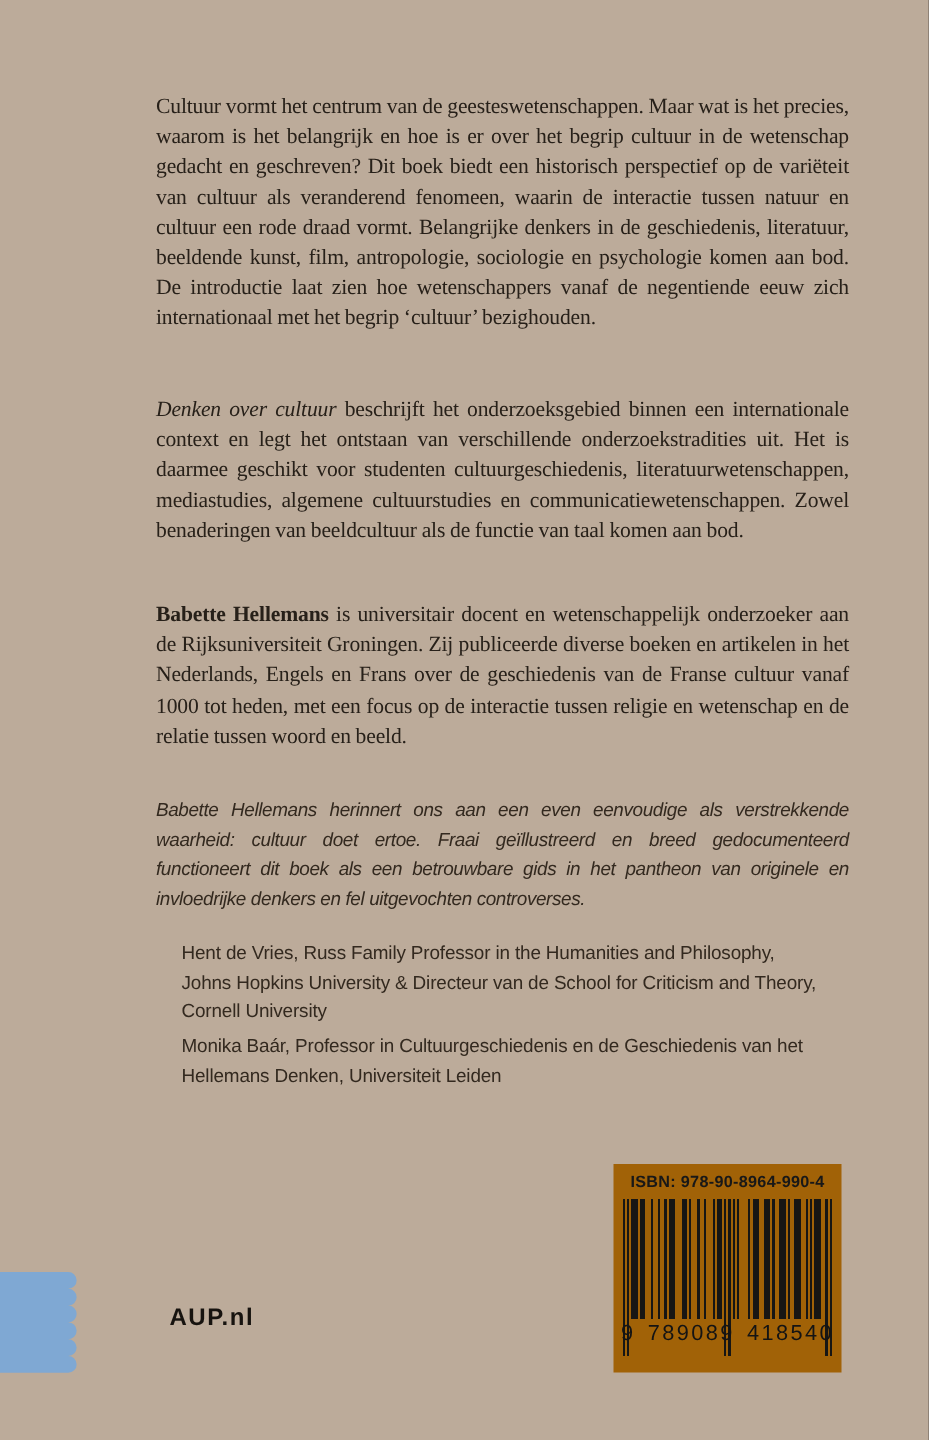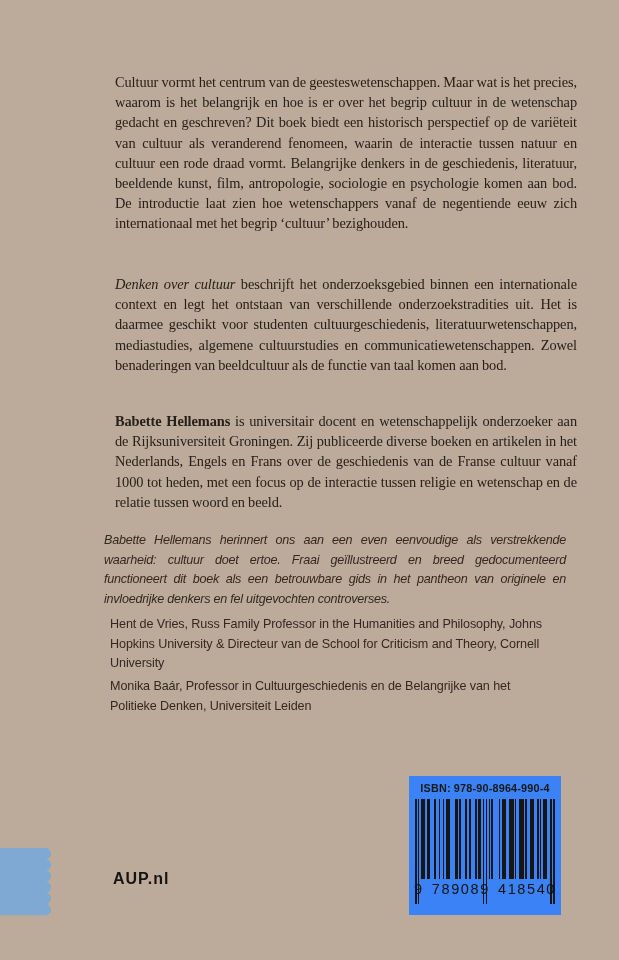--- a/index.html
+++ b/index.html
@@ -7,21 +7,21 @@
     position:relative;
     width:619px; height:960px;
     margin:0 auto;
     background:#bcab9a;
     overflow:hidden;
     font-family:"Liberation Serif","DejaVu Serif",serif;
   }
   
   .serif {
     position:absolute; left:100px; width:462px;
-    margin:15px;
+    margin:4px;
     font-size:14.4px; line-height:20.2px;
     color:#272019;
     text-align:justify;
     letter-spacing:-0.1px; word-spacing:-0.3px;
   }
   .serif em { font-style:italic; }
   .serif strong { font-weight:bold; }
   .p1 { top:57px; }
   .p2 { top:259px; }
   .p3 { top:396px; }
@@ -35,30 +35,30 @@
   .q1 { top:531px; }
   .q2 { top:671px; }
   .quote {
     margin:0;
     font-style:italic;
     font-size:12.6px; line-height:19.5px;
     text-align:justify;
     letter-spacing:-0.25px;
   }
   .attr {
-    margin:6px;
+    margin:17px;
     font-size:12.6px; line-height:19.5px;
     letter-spacing:-0.1px;
   }
 
   
   .barcode {
     position:absolute; left:409px; top:776px;
     width:152px; height:139px;
-    background:#3b82f6;
+    background:#a16207;
   }
   .isbn-label {
     position:absolute; top:6px; left:0; width:100%;
     text-align:center;
     font-family:"Liberation Sans",sans-serif;
     font-weight:bold;
     font-size:10.8px;
     letter-spacing:0.2px;
     color:#181818;
   }
@@ -92,21 +92,21 @@
   <p class="serif p2"><em>Denken over cultuur</em><span> beschrijft het onderzoeksgebied binnen een internationale context en legt het ontstaan van verschillende onderzoeks­tradities uit. Het is daarmee geschikt voor studenten cultuurgeschiedenis, literatuurwetenschappen, mediastudies, algemene cultuurstudies en communicatiewetenschappen. Zowel benaderingen van beeldcultuur als de functie van taal komen aan bod.</span></p>
 
   <p class="serif p3"><strong>Babette Hellemans</strong><span> is universitair docent en wetenschappelijk onderzoeker aan de Rijksuniversiteit Groningen. Zij publiceerde diverse boeken en artikelen in het Nederlands, Engels en Frans over de geschiedenis van de Franse cultuur vanaf 1000 tot heden, met een focus op de interactie tussen religie en wetenschap en de relatie tussen woord en beeld.</span></p>
 
   <div class="endorse q1">
     <p class="quote">Babette Hellemans herinnert ons aan een even eenvoudige als verstrekkende waarheid: cultuur doet ertoe. Fraai geïllustreerd en breed gedocumenteerd functioneert dit boek als een betrouwbare gids in het pantheon van originele en invloedrijke denkers en fel uitgevochten controverses.</p>
     <p class="attr">Hent de Vries, Russ Family Professor in the Humanities and Philosophy, Johns Hopkins University &amp; Directeur van de School for Criticism and Theory, Cornell University</p>
   </div>
 
   <div class="endorse q2">
-    <p class="attr">Monika Baár, Professor in Cultuurgeschiedenis en de Belangrijke van het Politieke Denken, Universiteit Leiden</p>
+    <p class="attr">Monika Baár, Professor in Cultuurgeschiedenis en de Geschiedenis van het Hellemans Denken, Universiteit Leiden</p>
   </div>
 
   <div class="barcode">
     <div class="isbn-label">ISBN: 978-90-8964-990-4</div>
     <svg class="bars-svg" width="140" height="106" viewBox="0 0 140 106" shape-rendering="crispEdges">
         <rect x="0.00" y="0" width="1.52" height="105" fill="#171614"></rect>
         <rect x="2.94" y="0" width="1.52" height="105" fill="#171614"></rect>
         <rect x="5.88" y="0" width="1.52" height="80" fill="#171614"></rect>
         <rect x="7.35" y="0" width="1.52" height="80" fill="#171614"></rect>
         <rect x="8.82" y="0" width="1.52" height="80" fill="#171614"></rect>

